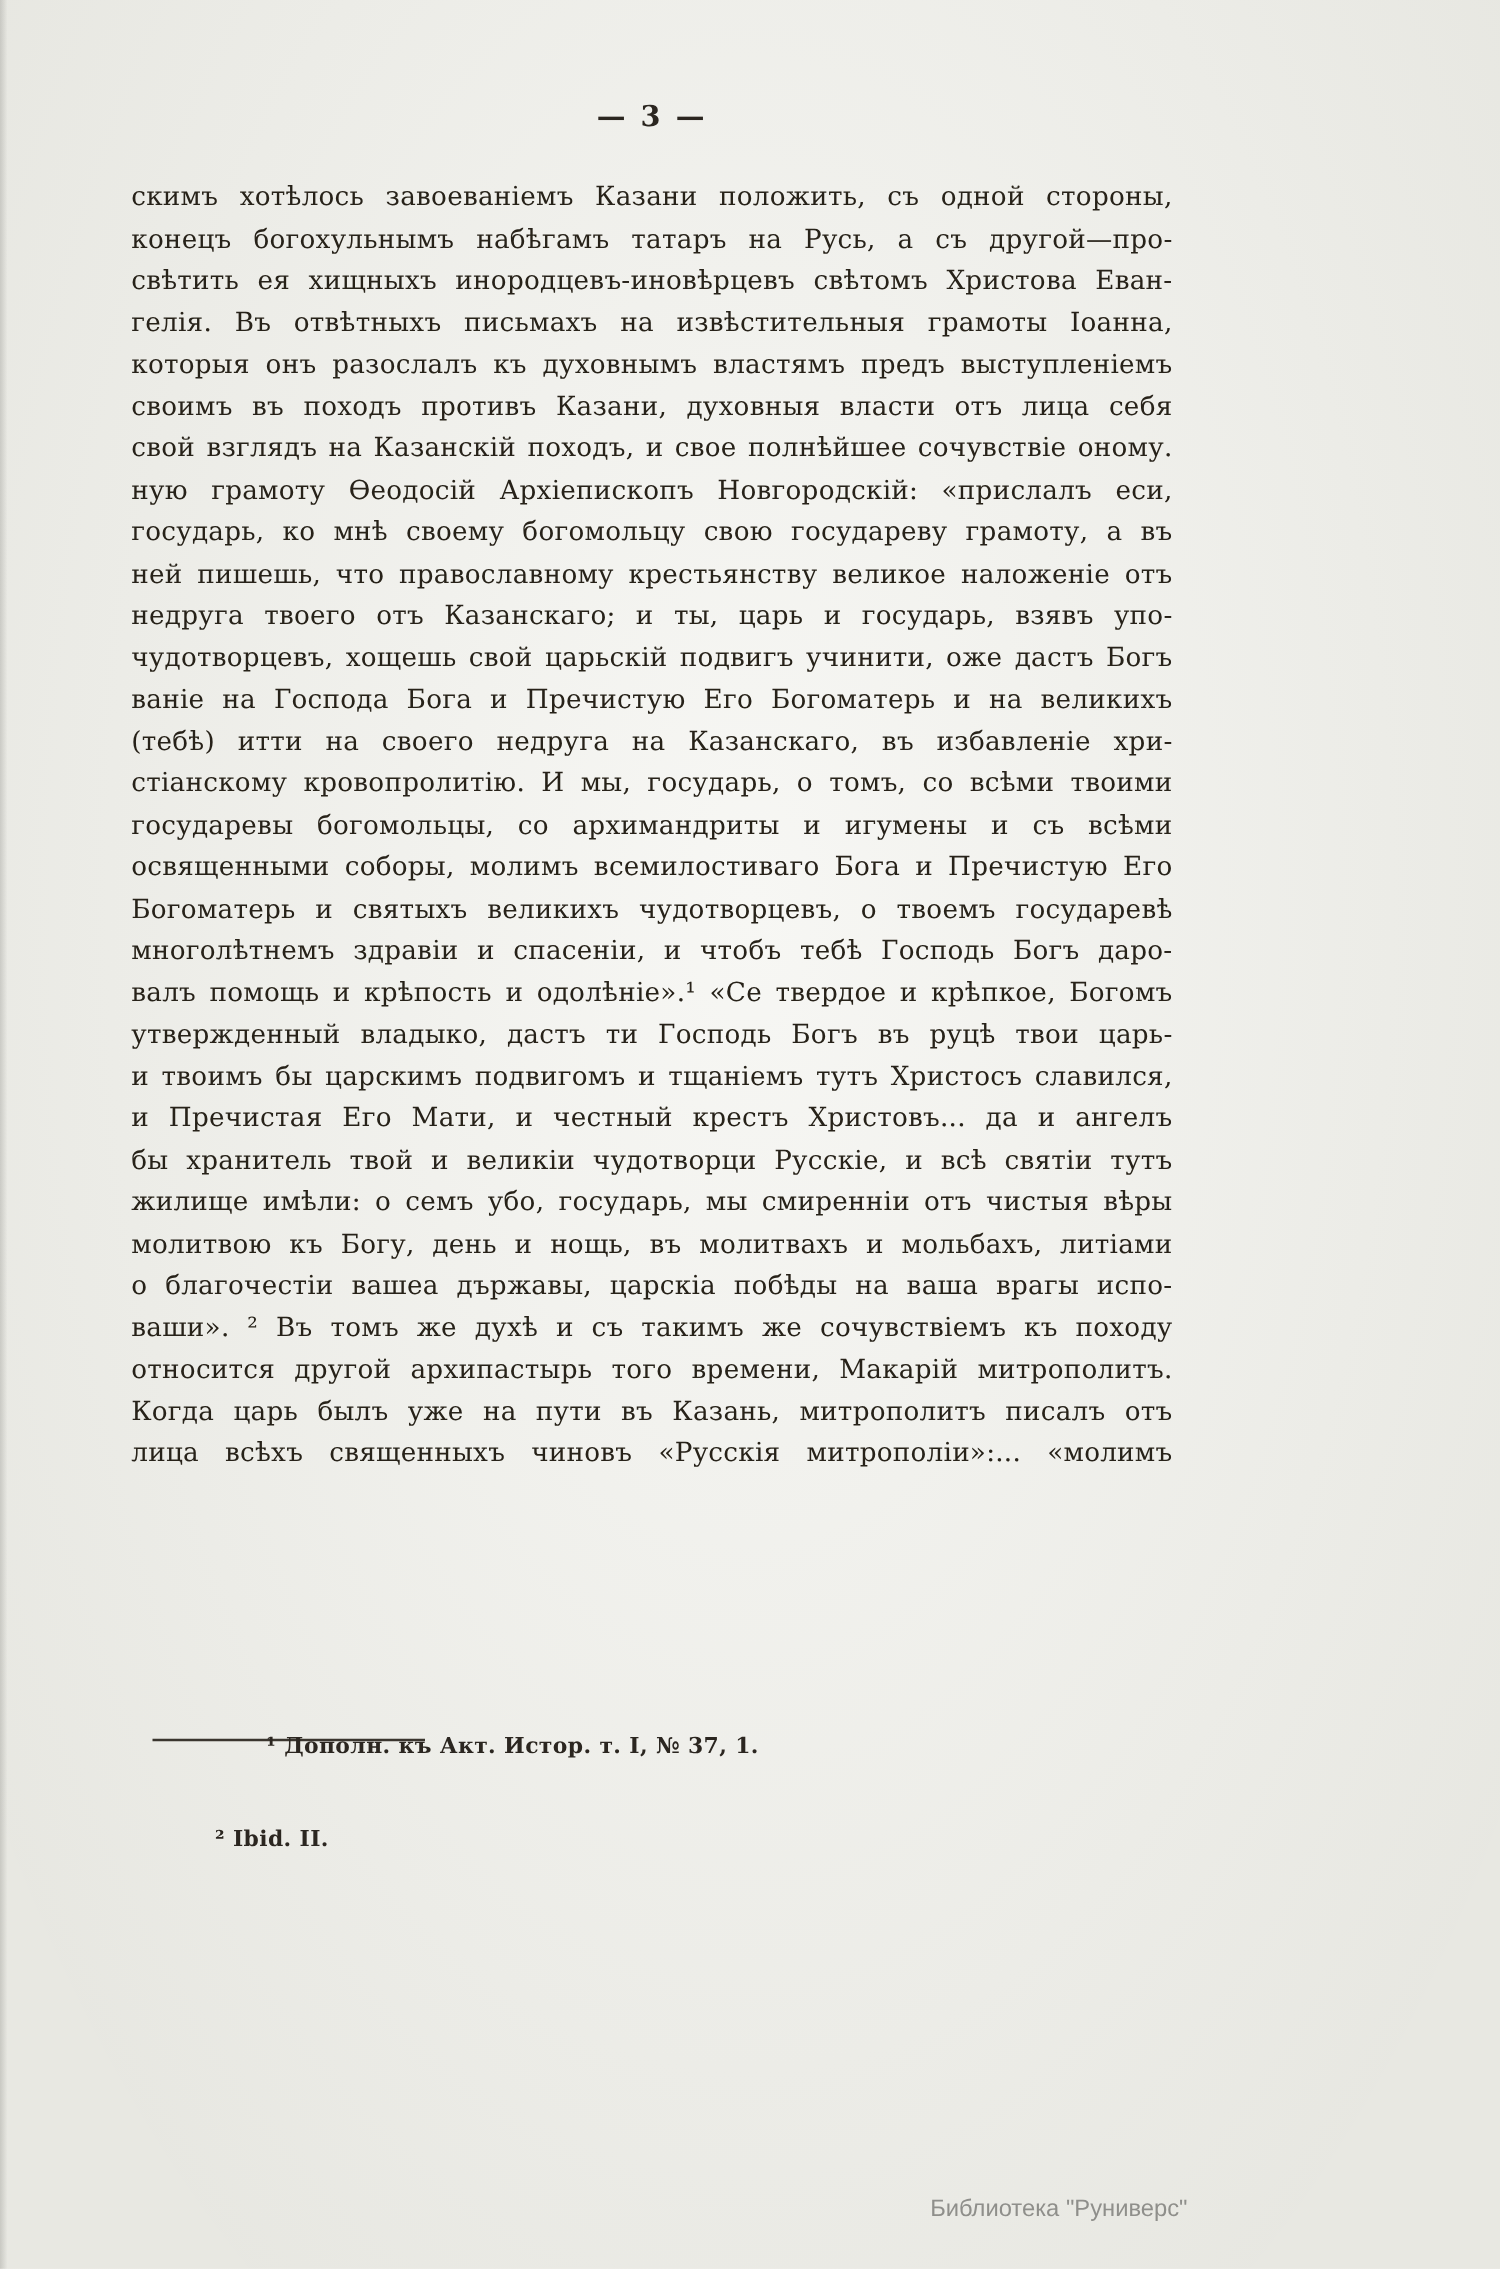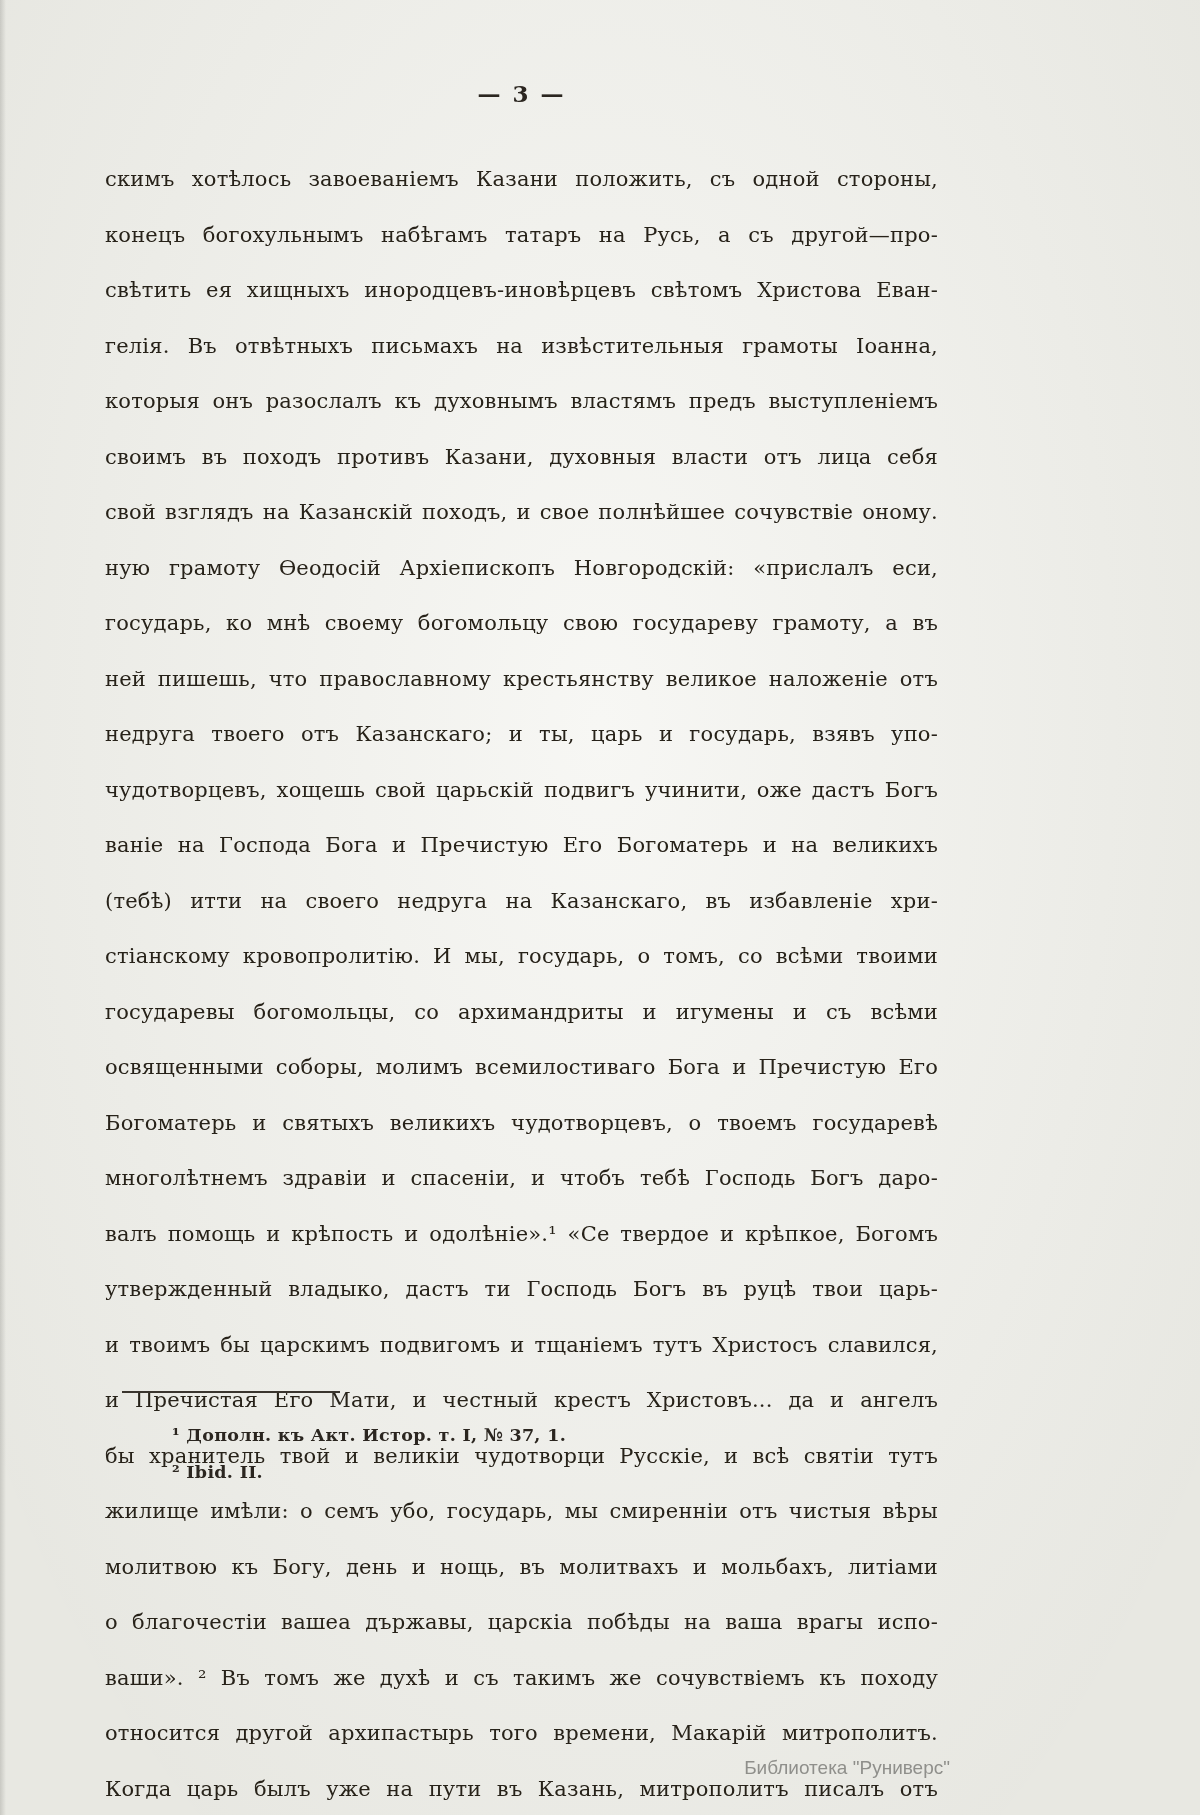--- a/index.html
+++ b/index.html
@@ -41,39 +41,38 @@
     width: 833px;
   }
   .line {
     font-size: 21px;
     line-height: 33.5px;
     text-align: justify;
     text-align-last: justify;
     white-space: normal;
     color: #272219;
     letter-spacing: 0.2px;
-    margin-top: 22px;
   }
   .footnote-separator {
     position: absolute;
     top: 1391px;
     left: 122px;
     width: 218px;
     height: 2px;
     background: #3a352e;
   }
   .footnote {
     position: absolute;
     left: 172px;
     font-size: 17.5px;
     font-weight: bold;
     color: #2b2620;
     letter-spacing: 0.3px;
   }
-  .footnote-1 { top: 1425px; }
+  .footnote-1 { top: 1387px; margin-left: 41px; }
   .footnote-2 { top: 1462px; text-align: right; }
   .watermark {
     position: absolute;
     top: 1757px;
     left: 715px;
     width: 235px;
     text-align: right;
     font-family: "Liberation Sans", "DejaVu Sans", sans-serif;
     font-size: 19px;
     color: #8f8f8b;

